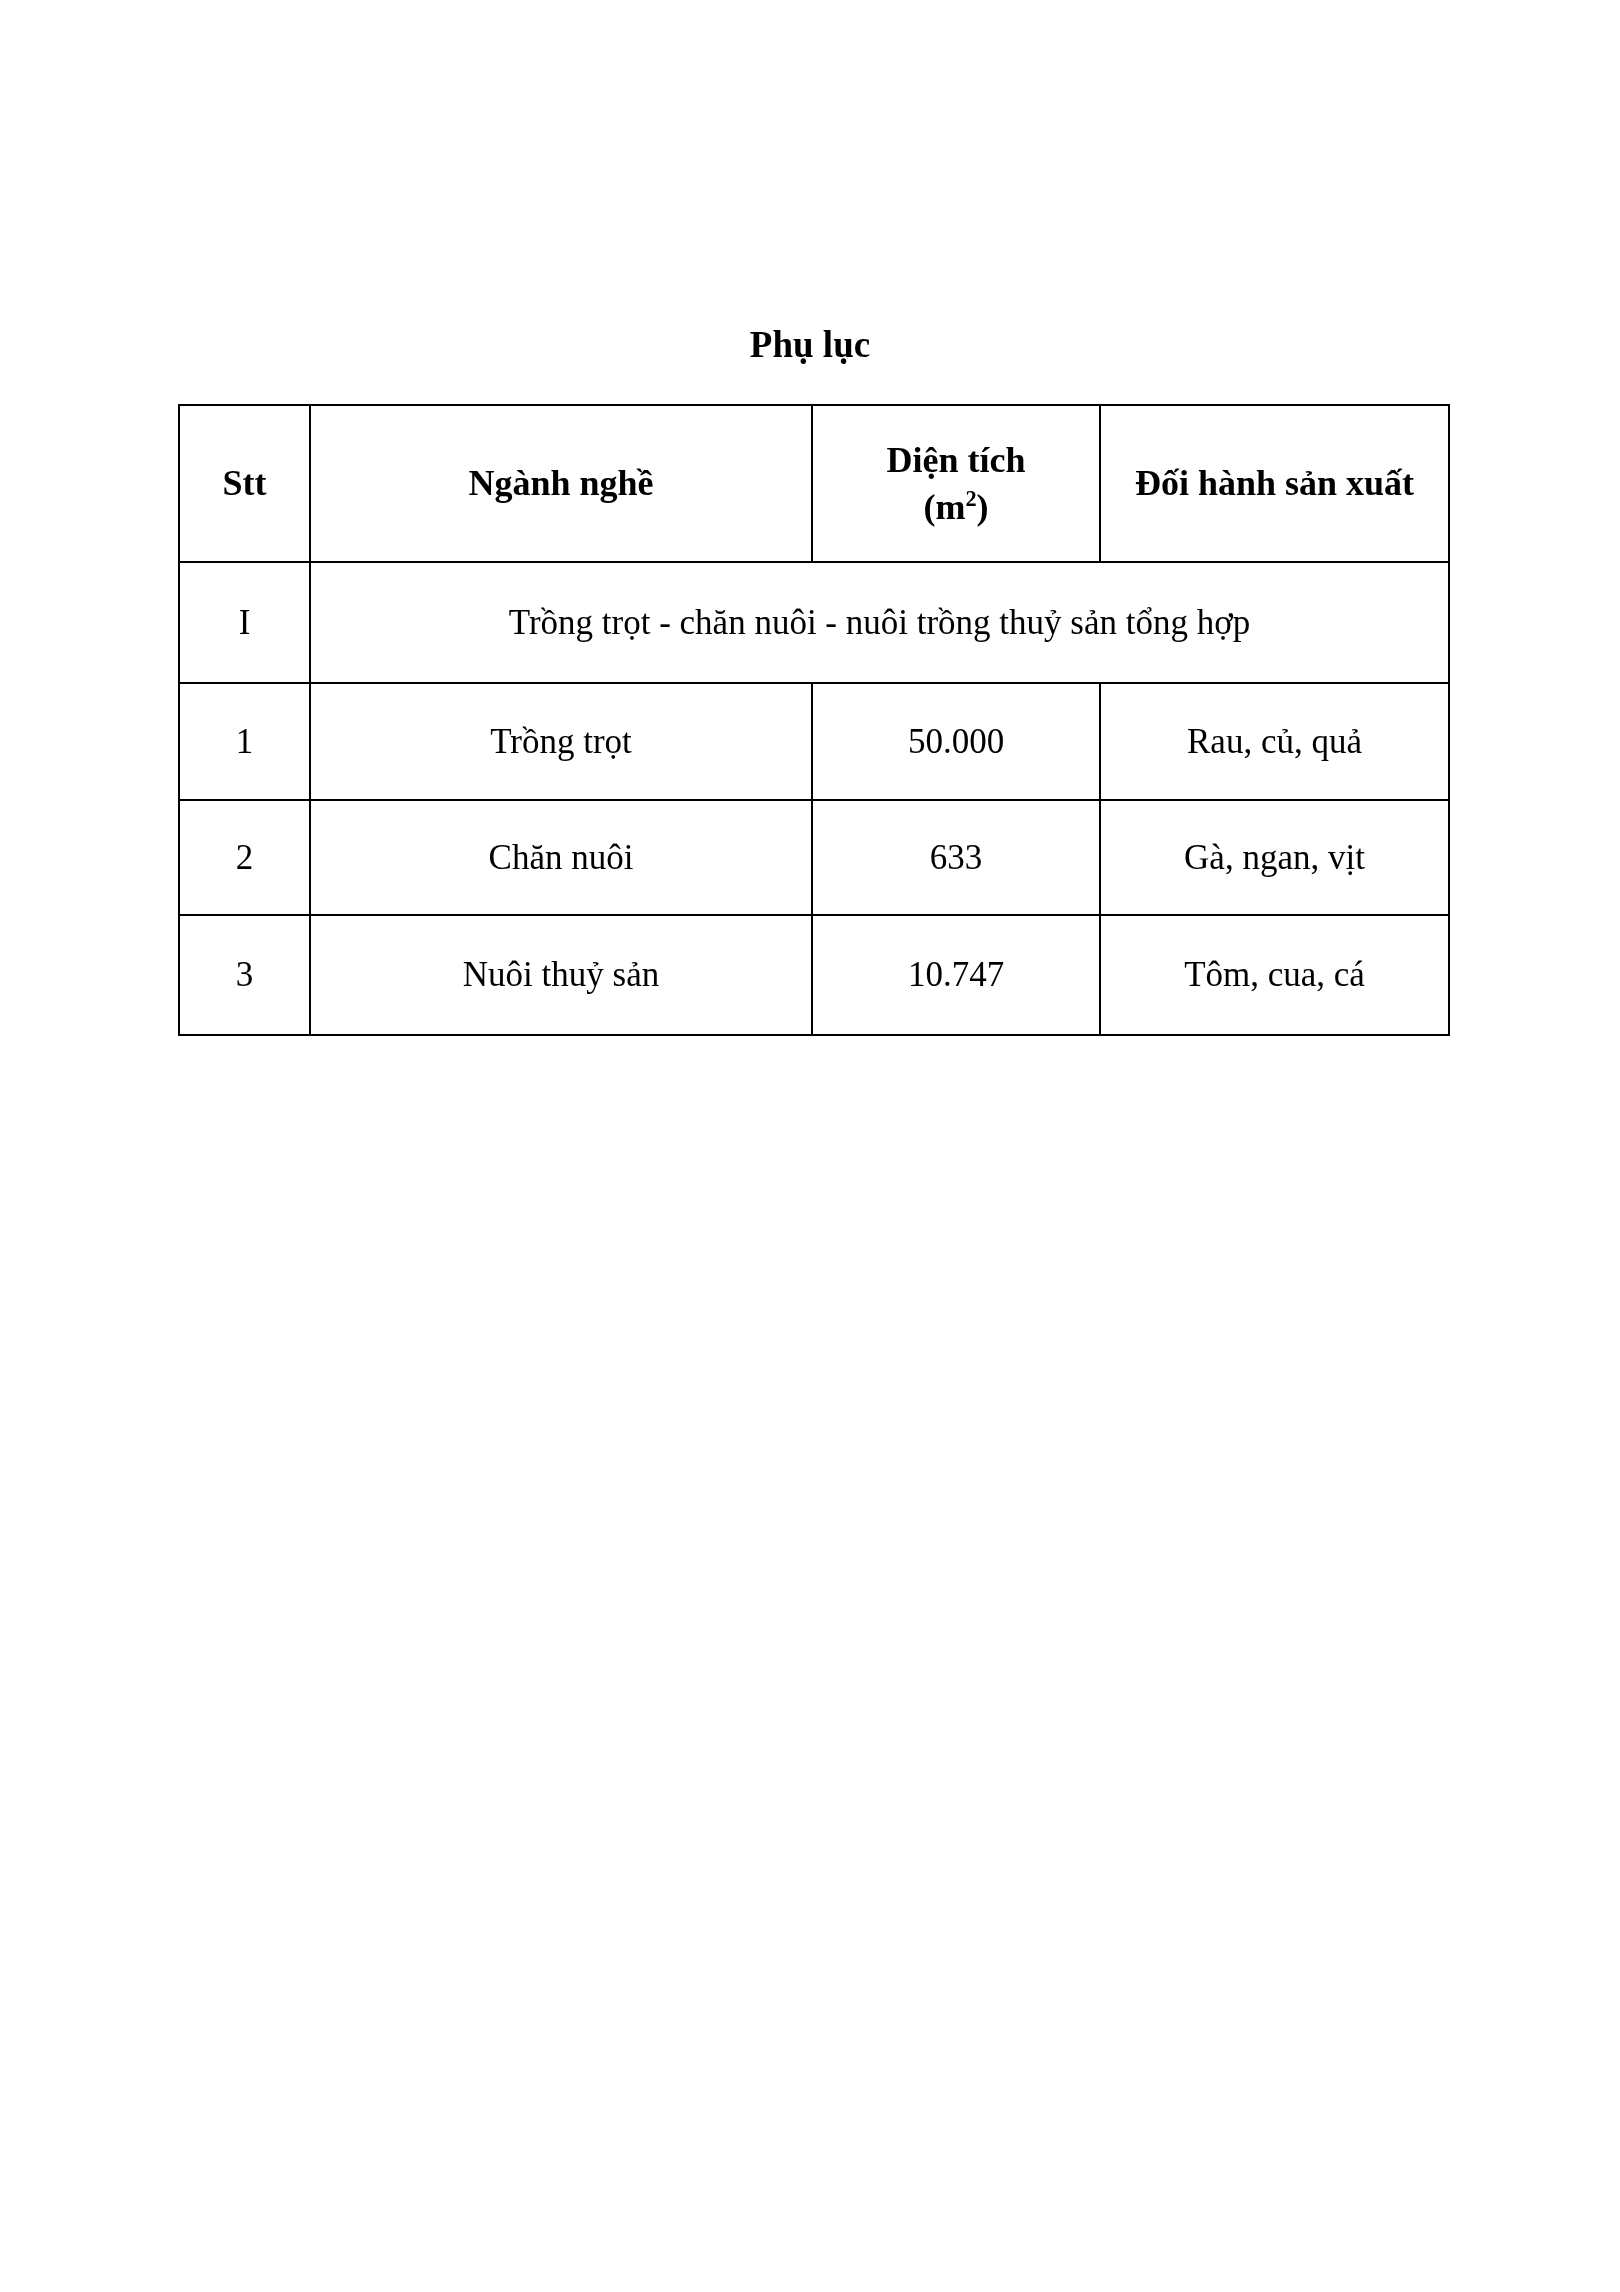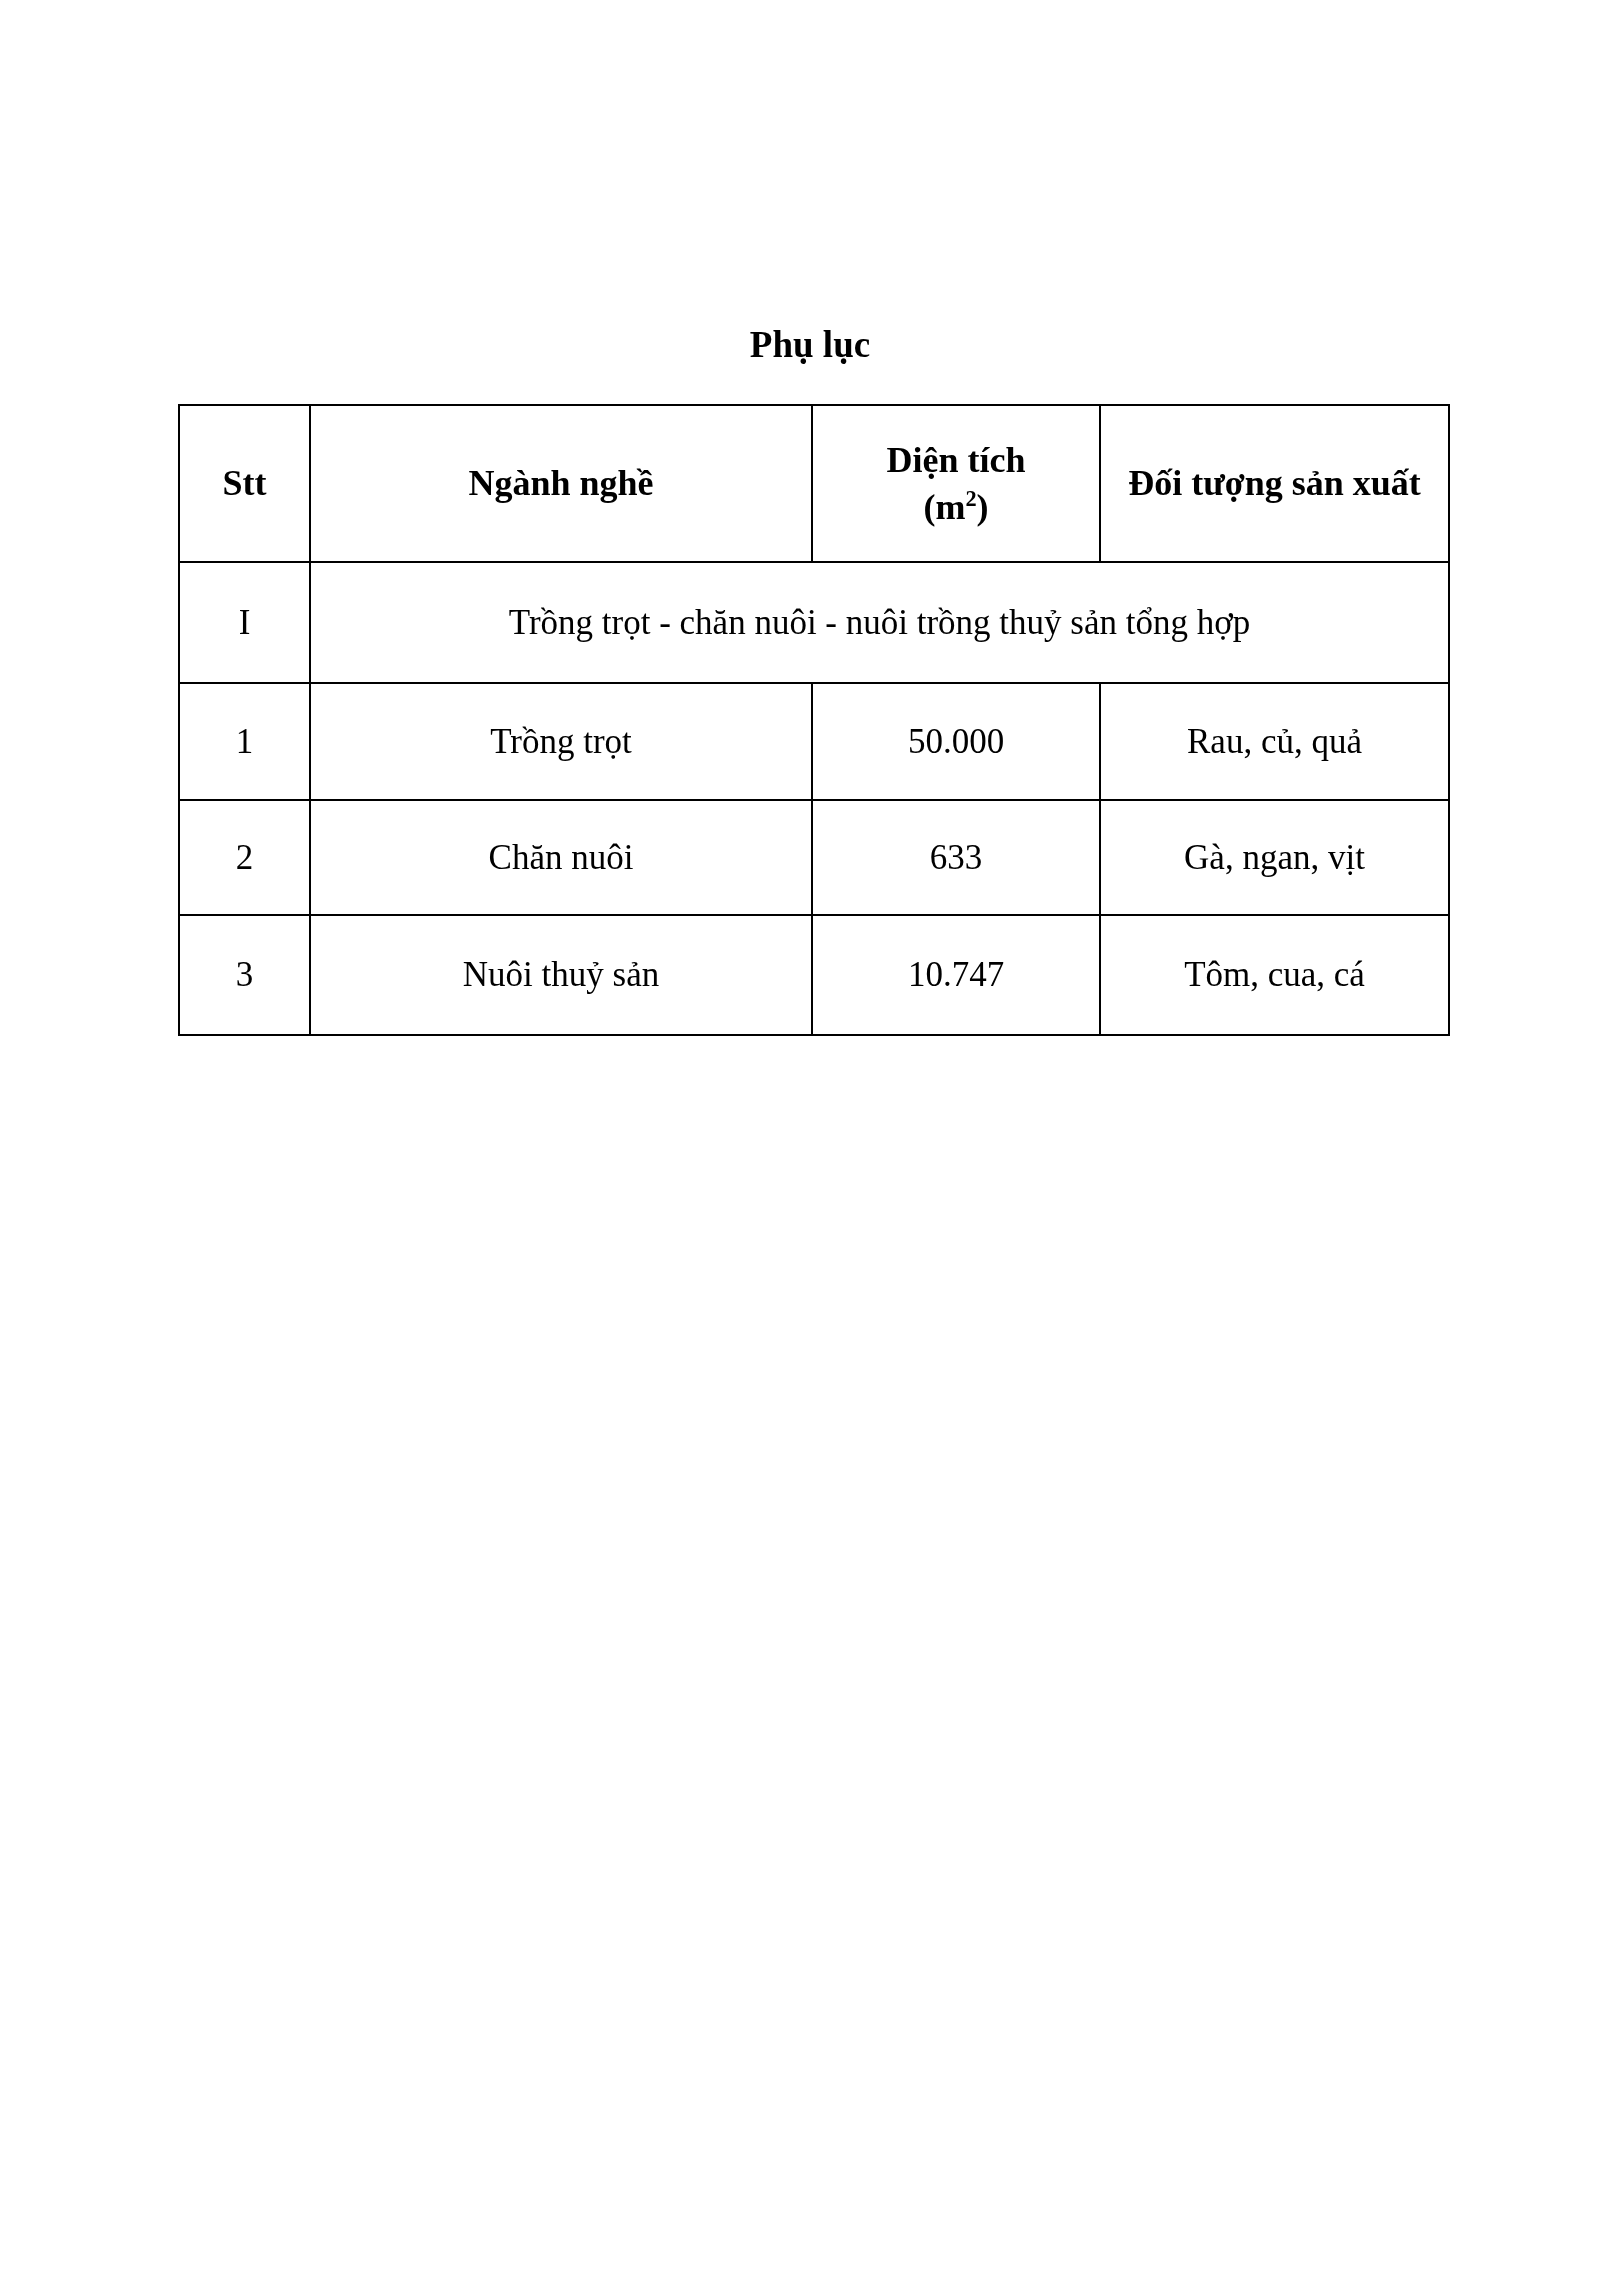--- a/index.html
+++ b/index.html
@@ -89,21 +89,21 @@
       <col style="width:349px">
     </colgroup>
     <thead>
       <tr class="header-row">
         <th>Stt</th>
         <th>Ngành nghề</th>
         <th>
           <div>Diện tích</div>
           <div><span>(m</span><sup>2</sup><span>)</span></div>
         </th>
-        <th>Đối tượng sản xuất</th>
+        <th>Đối hành sản xuất</th>
       </tr>
     </thead>
     <tbody>
       <tr class="section-row">
         <td>I</td>
         <td class="section-label" colspan="3">Trồng trọt - chăn nuôi - nuôi trồng thuỷ sản tổng hợp</td>
       </tr>
       <tr class="data-row-1">
         <td>1</td>
         <td>Trồng trọt</td>

